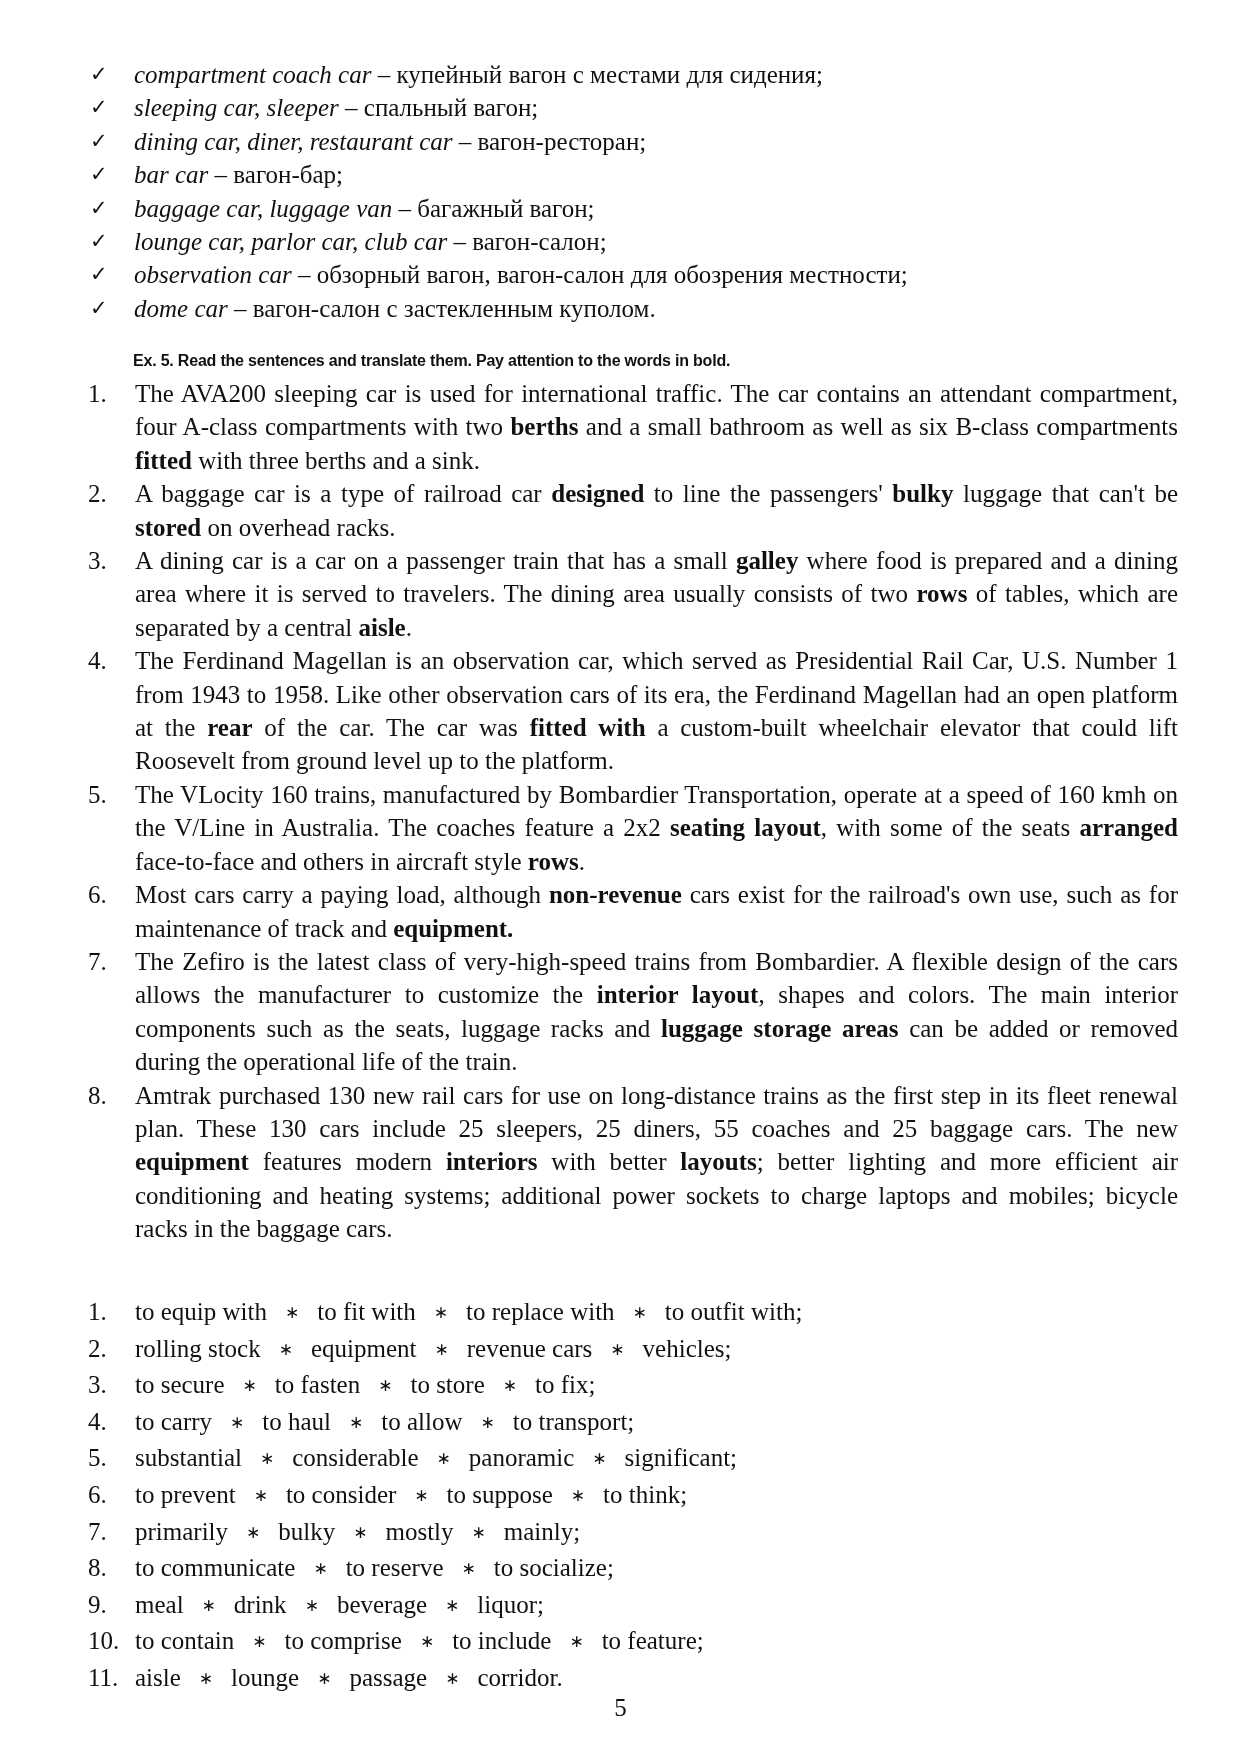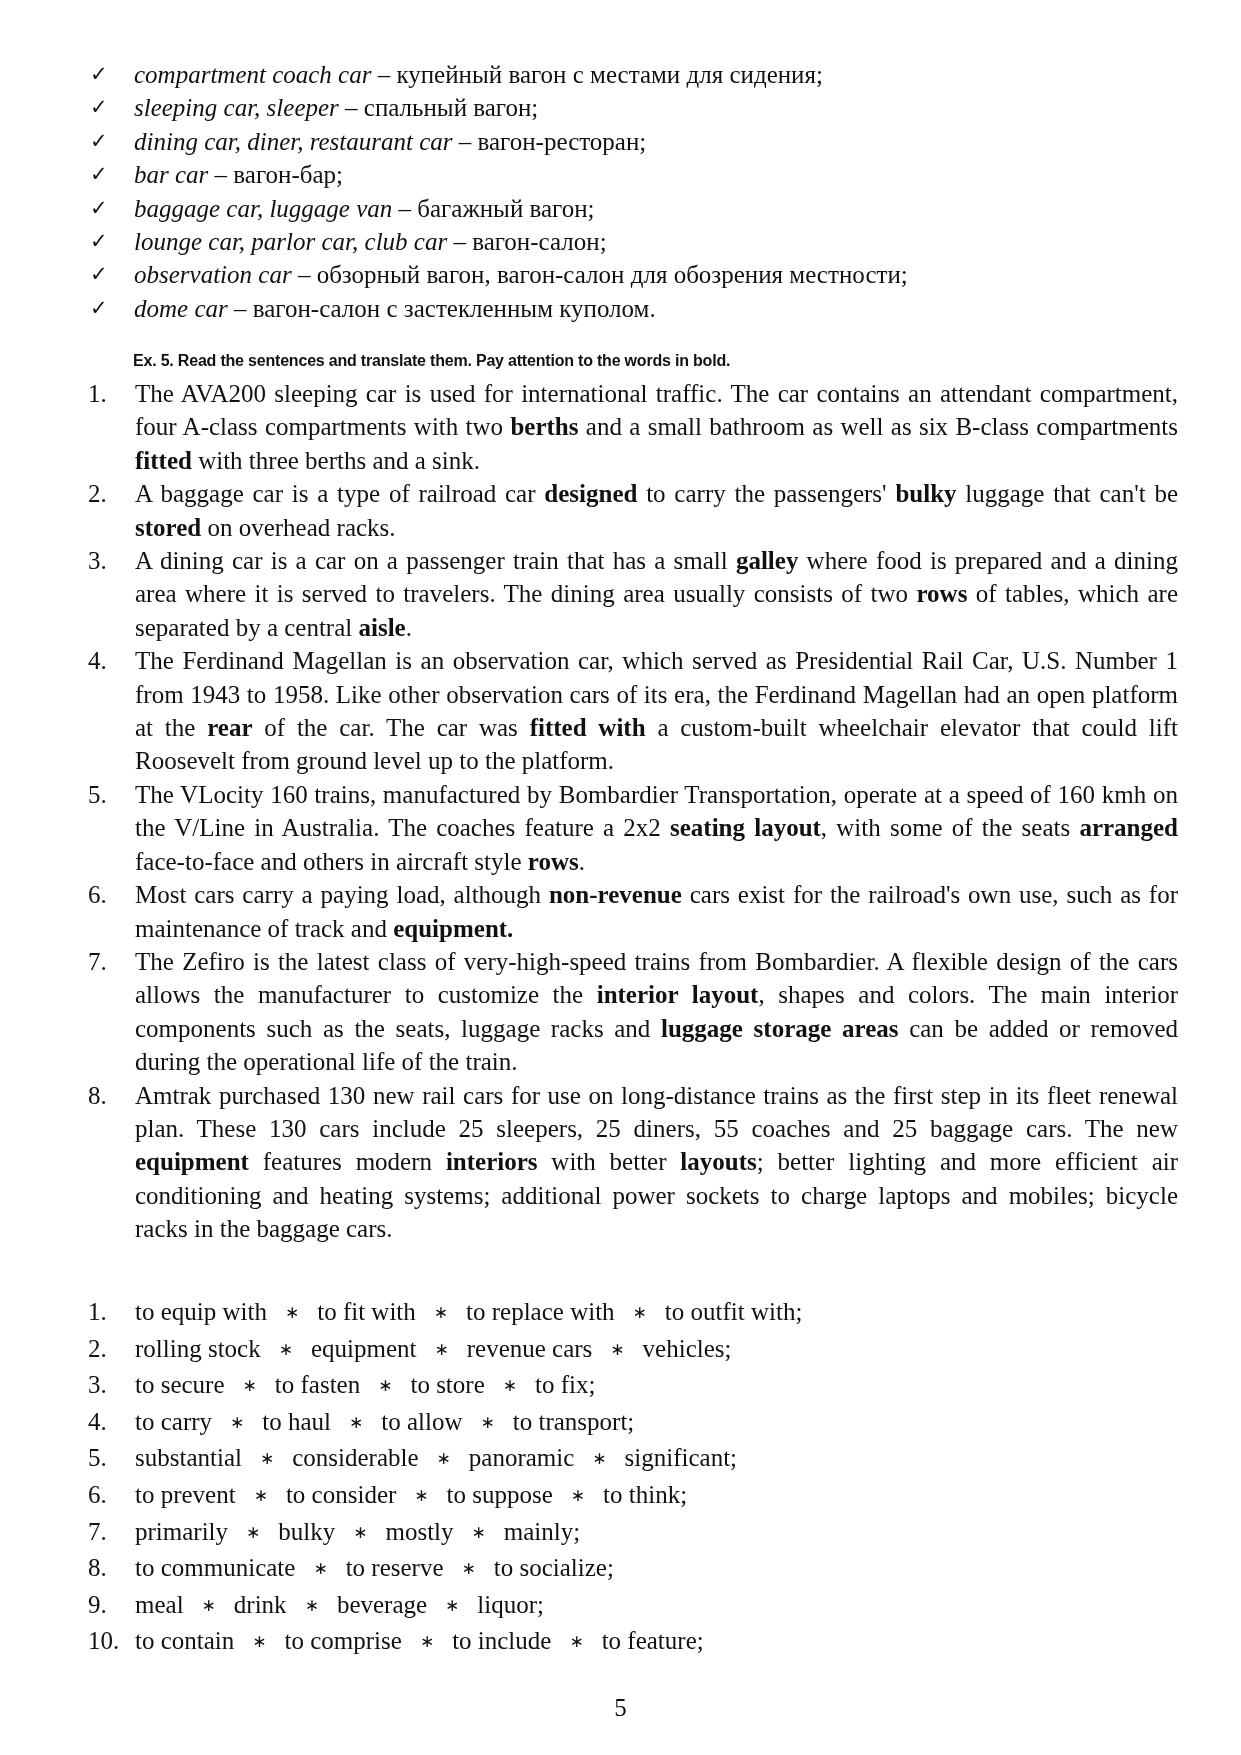--- a/index.html
+++ b/index.html
@@ -48,36 +48,37 @@
       <div class="vocab-item"><span class="check">✓</span><span class="term">bar car</span><span> – вагон-бар;</span></div>
       <div class="vocab-item"><span class="check">✓</span><span class="term">baggage car, luggage van</span><span> – багажный вагон;</span></div>
       <div class="vocab-item"><span class="check">✓</span><span class="term">lounge car, parlor car, club car</span><span> – вагон-салон;</span></div>
       <div class="vocab-item"><span class="check">✓</span><span class="term">observation car</span><span> – обзорный вагон, вагон-салон для обозрения местности;</span></div>
       <div class="vocab-item"><span class="check">✓</span><span class="term">dome car</span><span> – вагон-салон с застекленным куполом.</span></div>
     </div>
 
   <div class="ex-heading" id="ex5-heading">Ex. 5. Read the sentences and translate them. Pay attention to the words in bold.</div>
   <div class="sentences" id="sentences">
       <div class="sentence"><span class="num">1.</span><span>The AVA200 sleeping car is used for international traffic. The car contains an attendant compartment, four A-class compartments with two </span><b>berths</b><span> and a small bathroom as well as six B-class compartments </span><b>fitted</b><span> with three berths and a sink.</span></div>
-      <div class="sentence"><span class="num">2.</span><span>A baggage car is a type of railroad car </span><b>designed</b><span> to carry the passengers' </span><b>bulky</b><span> luggage that can't be </span><b>stored</b><span> on overhead racks.</span></div>
+      <div class="sentence"><span class="num">2.</span><span>A baggage car is a type of railroad car </span><b>designed</b><span> to line the passengers' </span><b>bulky</b><span> luggage that can't be </span><b>stored</b><span> on overhead racks.</span></div>
       <div class="sentence"><span class="num">3.</span><span>A dining car is a car on a passenger train that has a small </span><b>galley</b><span> where food is prepared and a dining area where it is served to travelers. The dining area usually consists of two </span><b>rows</b><span> of tables, which are separated by a central </span><b>aisle</b><span>.</span></div>
       <div class="sentence"><span class="num">4.</span><span>The Ferdinand Magellan is an observation car, which served as Presidential Rail Car, U.S. Number 1 from 1943 to 1958. Like other observation cars of its era, the Ferdinand Magellan had an open platform at the </span><b>rear</b><span> of the car. The car was </span><b>fitted with</b><span> a custom-built wheelchair elevator that could lift Roosevelt from ground level up to the platform.</span></div>
       <div class="sentence"><span class="num">5.</span><span>The VLocity 160 trains, manufactured by Bombardier Transportation, operate at a speed of 160 kmh on the V/Line in Australia. The coaches feature a 2x2 </span><b>seating layout</b><span>, with some of the seats </span><b>arranged</b><span> face-to-face and others in aircraft style </span><b>rows</b><span>.</span></div>
       <div class="sentence"><span class="num">6.</span><span>Most cars carry a paying load, although </span><b>non-revenue</b><span> cars exist for the railroad's own use, such as for maintenance of track and </span><b>equipment.</b></div>
       <div class="sentence"><span class="num">7.</span><span>The Zefiro is the latest class of very-high-speed trains from Bombardier. A flexible design of the cars allows the manufacturer to customize the </span><b>interior layout</b><span>, shapes and colors. The main interior components such as the seats, luggage racks and </span><b>luggage storage areas</b><span> can be added or removed during the operational life of the train.</span></div>
       <div class="sentence"><span class="num">8.</span><span>Amtrak purchased 130 new rail cars for use on long-distance trains as the first step in its fleet renewal plan. These 130 cars include 25 sleepers, 25 diners, 55 coaches and 25 baggage cars. The new </span><b>equipment</b><span> features modern </span><b>interiors</b><span> with better </span><b>layouts</b><span>; better lighting and more efficient air conditioning and heating systems; additional power sockets to charge laptops and mobiles; bicycle racks in the baggage cars.</span></div>
     </div>
 
   <div class="odd-list" id="odd-list">
       <div class="odd-item"><span class="num">1.</span><span>to equip with</span><span class="sep">∗</span><span>to fit with</span><span class="sep">∗</span><span>to replace with</span><span class="sep">∗</span><span>to outfit with;</span></div>
       <div class="odd-item"><span class="num">2.</span><span>rolling stock</span><span class="sep">∗</span><span>equipment</span><span class="sep">∗</span><span>revenue cars</span><span class="sep">∗</span><span>vehicles;</span></div>
       <div class="odd-item"><span class="num">3.</span><span>to secure</span><span class="sep">∗</span><span>to fasten</span><span class="sep">∗</span><span>to store</span><span class="sep">∗</span><span>to fix;</span></div>
       <div class="odd-item"><span class="num">4.</span><span>to carry</span><span class="sep">∗</span><span>to haul</span><span class="sep">∗</span><span>to allow</span><span class="sep">∗</span><span>to transport;</span></div>
       <div class="odd-item"><span class="num">5.</span><span>substantial</span><span class="sep">∗</span><span>considerable</span><span class="sep">∗</span><span>panoramic</span><span class="sep">∗</span><span>significant;</span></div>
       <div class="odd-item"><span class="num">6.</span><span>to prevent</span><span class="sep">∗</span><span>to consider</span><span class="sep">∗</span><span>to suppose</span><span class="sep">∗</span><span>to think;</span></div>
       <div class="odd-item"><span class="num">7.</span><span>primarily</span><span class="sep">∗</span><span>bulky</span><span class="sep">∗</span><span>mostly</span><span class="sep">∗</span><span>mainly;</span></div>
       <div class="odd-item"><span class="num">8.</span><span>to communicate</span><span class="sep">∗</span><span>to reserve</span><span class="sep">∗</span><span>to socialize;</span></div>
       <div class="odd-item"><span class="num">9.</span><span>meal</span><span class="sep">∗</span><span>drink</span><span class="sep">∗</span><span>beverage</span><span class="sep">∗</span><span>liquor;</span></div>
       <div class="odd-item"><span class="num">10.</span><span>to contain</span><span class="sep">∗</span><span>to comprise</span><span class="sep">∗</span><span>to include</span><span class="sep">∗</span><span>to feature;</span></div>
+      <div class="odd-item"><span class="num">11.</span><span>aisle</span><span class="sep">∗</span><span>lounge</span><span class="sep">∗</span><span>passage</span><span class="sep">∗</span><span>corridor.</span></div>
     </div>
 
   <div class="page-number">5</div>
 </div>
 
 </body></html>

